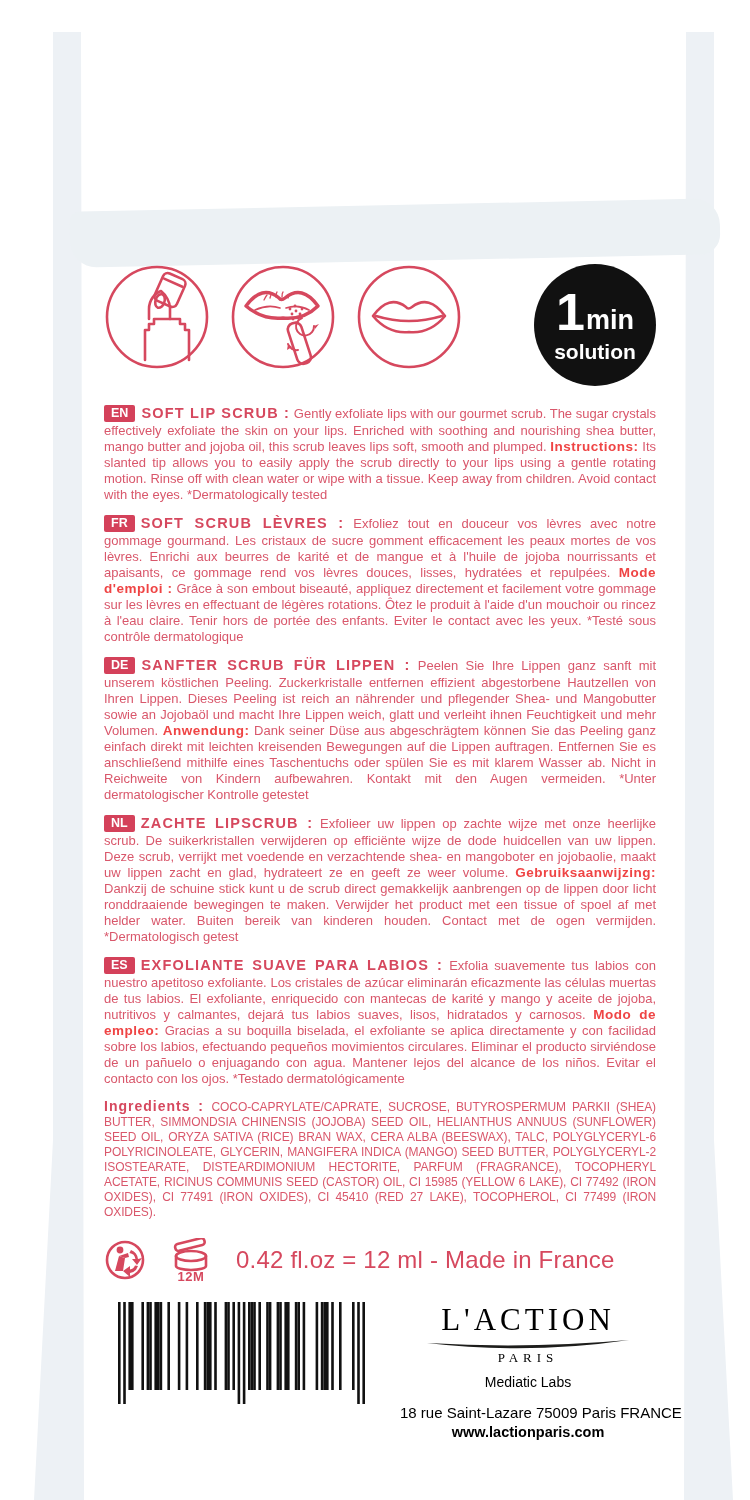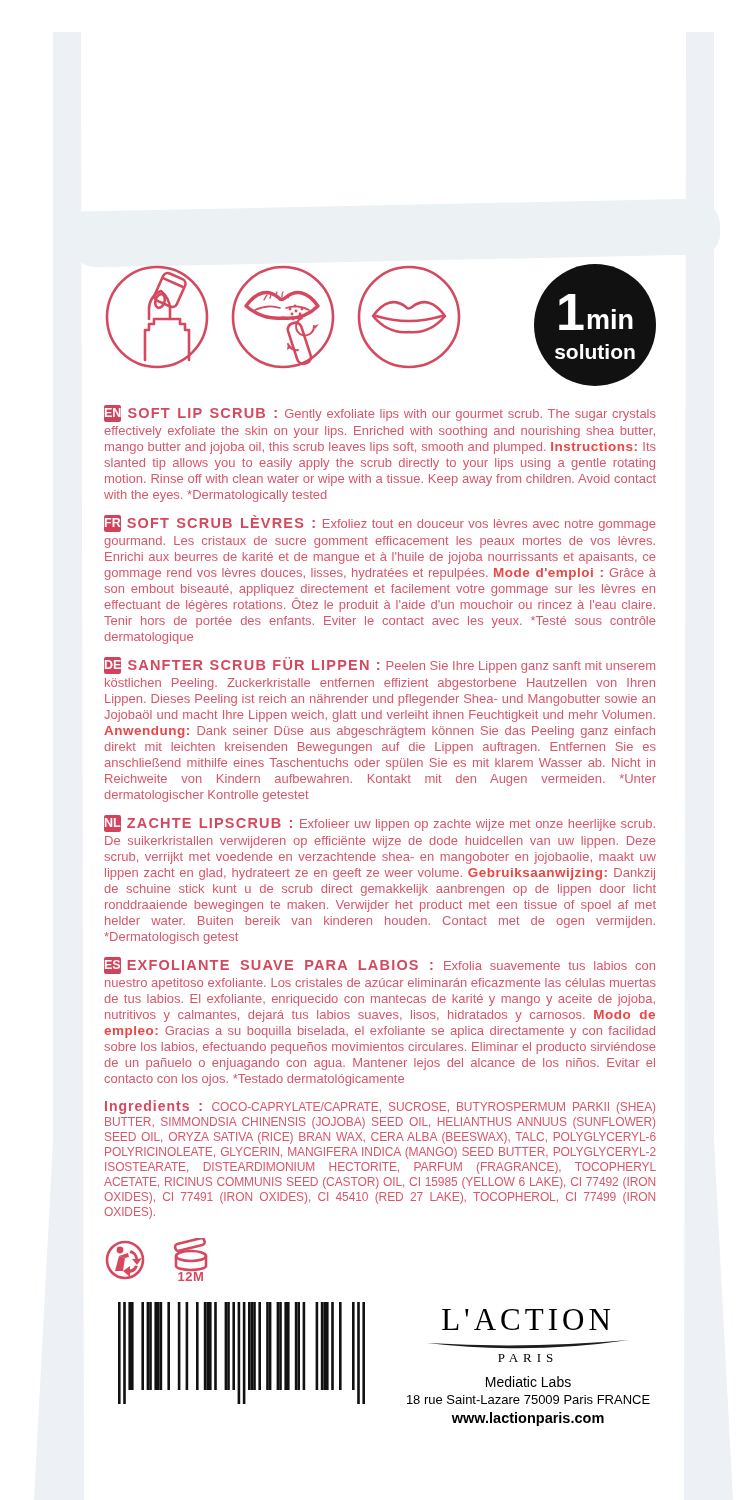--- a/index.html
+++ b/index.html
@@ -20,21 +20,21 @@
   .badge-1min{margin-left:auto;width:122px;height:122px;border-radius:50%;background:#111111;
               color:#ffffff;display:flex;flex-direction:column;align-items:center;justify-content:center;}
   .badge-1min .row1{display:flex;align-items:flex-end;line-height:1;}
   .badge-1min .big{font-size:52px;font-weight:bold;letter-spacing:-2px;}
   .badge-1min .mid{font-size:27px;font-weight:bold;margin:0 0 4px 3px;}
   .badge-1min .bot{font-size:21px;font-weight:bold;margin-top:2px;text-align:center;}
   
   .lang-par{margin:12px 0 0 0;font-size:13px;line-height:16px;color:#d9576b;text-align:justify;}
   .lang-par:first-of-type{margin-top:9px;}
   .lang-badge{display:inline-block;background:#d4415a;color:#ffffff;font-weight:bold;font-size:12.5px;
-              line-height:15px;padding:1px 0;border-radius:2px;margin-right:6px;transform:translateY(-1px);}
+              line-height:15px;padding:1px 7px;border-radius:2px;margin-right:6px;transform:translateY(-1px);}
   .lang-title{font-weight:bold;font-size:14.5px;letter-spacing:1.2px;color:#d6485e;}
   .kw{font-weight:bold;font-size:13.5px;letter-spacing:.5px;color:#ef4444;}
   .ingredients-par{margin:12px 0 0 0;font-size:12px;line-height:15px;color:#d9576b;text-align:justify;
                    letter-spacing:-0.1px;}
   .ing-label{font-weight:bold;font-size:14px;letter-spacing:1px;color:#d6485e;}
   
   .size-row{display:flex;align-items:center;gap:19px;margin-top:14px;height:52px;}
   .pao-wrap{display:flex;flex-direction:column;align-items:center;line-height:1;}
   .pao-label{color:#d6485e;font-weight:bold;font-size:13px;margin-top:-2px;letter-spacing:.5px;}
   .size-text{color:#d6485e;font-size:24px;font-weight:500;letter-spacing:.2px;white-space:nowrap;margin-left:4px;}
@@ -42,21 +42,21 @@
   .bottom-row{display:flex;margin-top:16px;align-items:flex-start;}
   .barcode-block{width:280px;margin-left:6px;}
   .barcode-svg{display:block;}
   .barcode-svg rect{fill:#111111;}
   .barcode-digits{font-size:26px;color:#111111;letter-spacing:5px;margin-top:2px;white-space:nowrap;}
   .brand-block{margin-left:auto;width:256px;text-align:center;color:#000000;}
   .brand-name{font-family:"Liberation Serif",serif;font-size:31px;letter-spacing:4px;white-space:nowrap;}
   .brand-swoosh{display:block;margin:0 auto;}
   .brand-city{font-family:"Liberation Serif",serif;font-size:13px;letter-spacing:5px;margin-top:-2px;}
   .brand-labs{font-size:14px;margin-top:8px;}
-  .brand-address{font-size:13px;margin-top:2px;white-space:nowrap;}
+  .brand-address{font-size:15px;margin-top:14px;white-space:nowrap;}
   .brand-site{font-size:14.5px;font-weight:600;margin-top:3px;}
   svg .red-stroke{stroke:#d6485e;fill:none;stroke-width:2.6;stroke-linecap:round;stroke-linejoin:round;}
   svg .red-fill{fill:#d6485e;stroke:none;}
 </style>
 </head>
 <body>
 
 <div class="stage">
 
   <div class="strip left"></div>
@@ -164,20 +164,21 @@
           <g class="red-stroke" stroke-width="2.4">
             <g transform="rotate(-14 21 7)">
                 <rect x="6" y="3" width="30" height="7" rx="3"></rect>
               </g>
             <path d="M7 18 a15 5 0 0 1 30 0 v10 a15 4 0 0 1 -30 0 z"></path>
             <path d="M7 18 a15 5 0 0 0 30 0"></path>
           </g>
         </svg>
         <span class="pao-label">12M</span>
       </div>
+      <span class="size-text">0.42 fl.oz = 12 ml - Made in France</span>
     </div>
 
     <div class="bottom-row">
       <div class="barcode-block">
         <svg class="barcode-svg" width="260" height="104" viewBox="0 0 260 104">
             <rect x="8.00" y="0" width="2.6" height="102"></rect>
             <rect x="13.20" y="0" width="2.6" height="102"></rect>
             <rect x="18.40" y="0" width="2.6" height="88"></rect>
             <rect x="21.00" y="0" width="2.6" height="88"></rect>
             <rect x="31.40" y="0" width="2.6" height="88"></rect>

